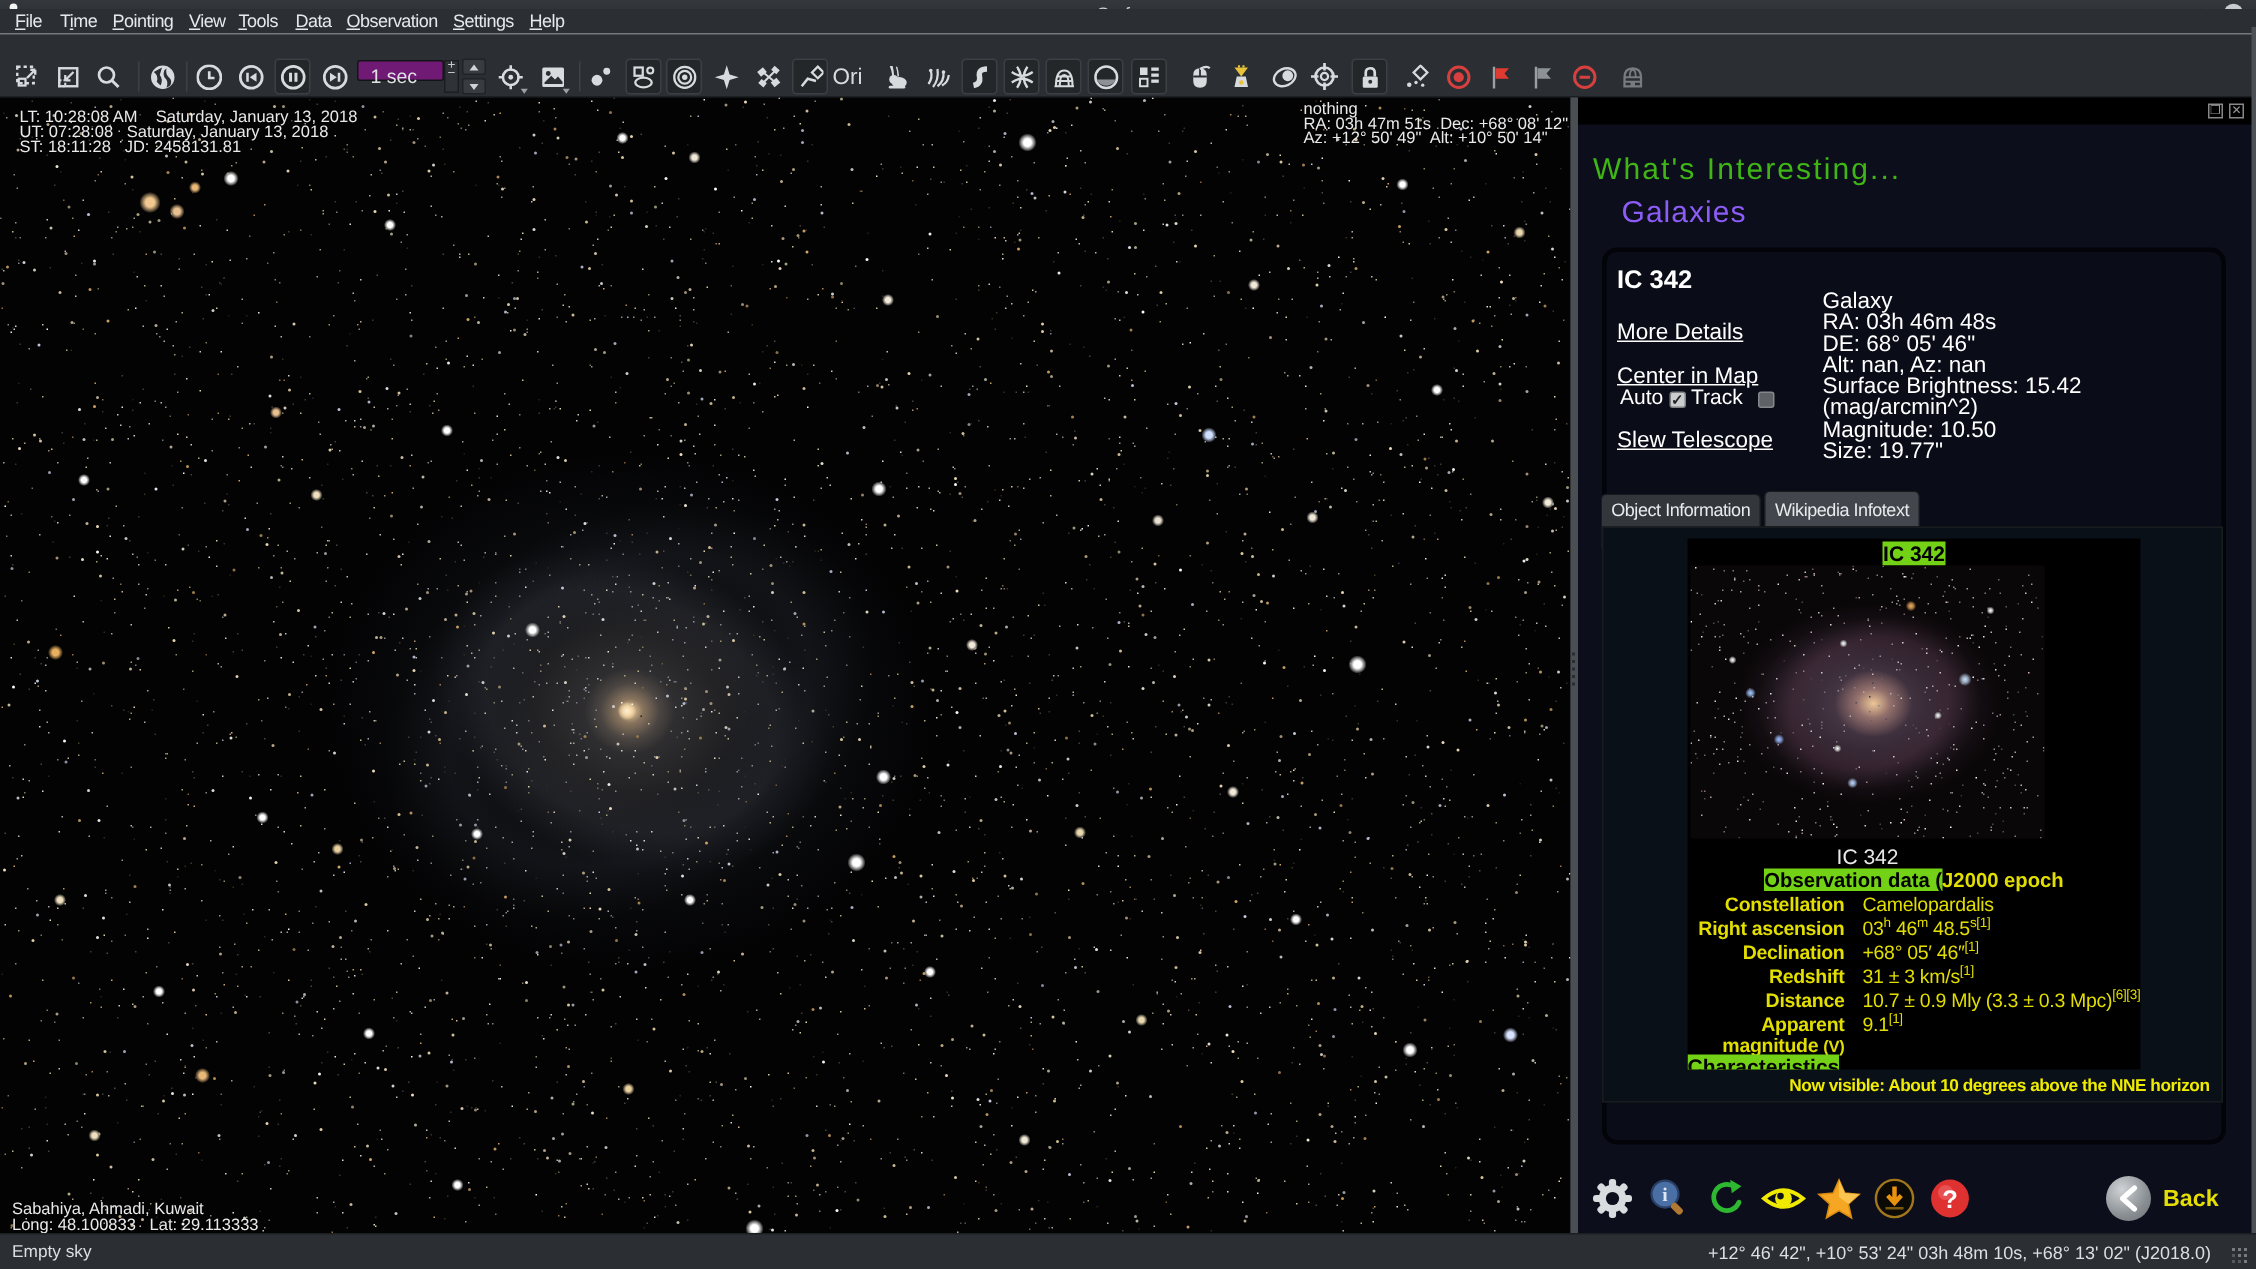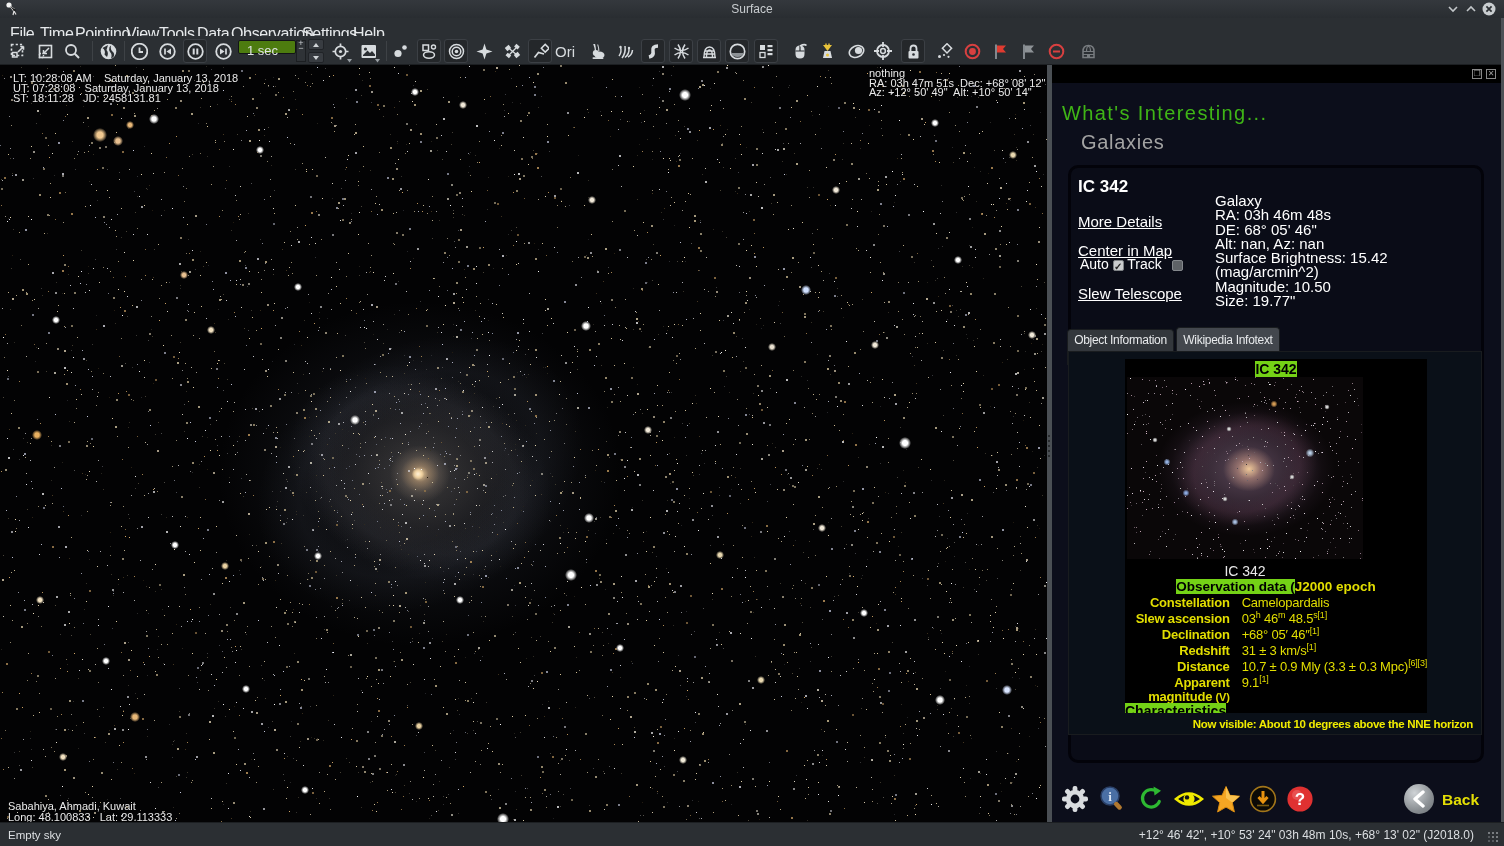--- a/index.html
+++ b/index.html
@@ -1,29 +1,29 @@
 <!DOCTYPE html>
 <html><head><meta charset="utf-8">
 <style>
 *{margin:0;padding:0;box-sizing:border-box}
 html,body{width:1504px;height:846px;overflow:hidden;background:#1a1d20;font-family:"Liberation Sans",sans-serif;-webkit-font-smoothing:antialiased}
 #app{position:relative;width:1504px;height:846px;background:#2b2f33}
 
 #titlebar{position:absolute;left:0;top:0;width:1504px;height:18px;background:linear-gradient(#34383d,#292d31);color:#c9cdd0;font-size:12px}
 #titlebar .t{position:absolute;left:0;right:0;top:2px;text-align:center}
 
-#menubar{position:absolute;left:0;top:24px;width:1504px;height:17px;background:#2b2f33;border-bottom:1px solid #75797d;color:#e6e9eb;font-size:16px;letter-spacing:-0.35px}
+#menubar{position:absolute;left:0;top:6px;width:1504px;height:17px;background:#2b2f33;border-bottom:1px solid #75797d;color:#e6e9eb;font-size:12px;letter-spacing:-0.35px}
 #menubar span{position:absolute;top:1px}
 #menubar u{text-decoration:underline}
 
 #toolbar{position:absolute;left:0;top:36px;width:1504px;height:29px;background:#2b2f33;border-bottom:1px solid #1c1f22}
 .tb{position:absolute;top:39px;width:24px;height:24px;display:flex;align-items:center;justify-content:center;color:#d7dbde}
 .tb.on{background:#24272a;border:1px solid #3c4045;border-radius:3px}
 .tsep{position:absolute;top:41px;width:1px;height:20px;background:#3e4246}
-#timebox{position:absolute;left:238px;top:40px;width:58px;height:14px;background:#4d7c0f;border:1px solid #121416;border-radius:2px;color:#dfe2e5;font-size:13px;line-height:20px;padding-left:8px}
+#timebox{position:absolute;left:238px;top:40px;width:58px;height:14px;background:#701a75;border:1px solid #121416;border-radius:2px;color:#dfe2e5;font-size:13px;line-height:20px;padding-left:8px}
 #spin{position:absolute;left:296px;top:40px;width:10px;height:22px;background:#2f3337;border:1px solid #1c1f22;color:#c8ccd0;font-size:9px;line-height:5px;text-align:center}
 #updown{position:absolute;left:308px;top:39px;width:16px;height:24px}
 #updown div{position:absolute;left:0;width:16px;height:11px;background:#383c41;border:1px solid #202327;border-radius:2px;color:#cfd3d6;font-size:7px;line-height:9px;text-align:center}
 
 #sky{position:absolute;left:0;top:65px;width:1047px;height:757px;background:#030304;overflow:hidden}
 #stars1{position:absolute;left:0;top:0;width:1px;height:1px;background:transparent;box-shadow:663px 154px 0 0 #38393e,
 148px 548px 0 0 #353430,
 118px 519px 0 0 #221e18,
 888px 428px 0 0 #2f2e2a,
 869px 60px 0 0 #27231b,
@@ -5115,21 +5115,21 @@
 #gal-mid{position:absolute;left:270px;top:279px;width:300px;height:260px;background:radial-gradient(ellipse 50% 50% at 50% 50%,rgba(165,155,145,0.26) 0%,rgba(128,124,128,0.12) 50%,rgba(0,0,0,0) 75%)}
 #gal-core{position:absolute;left:378px;top:369px;width:84px;height:80px;background:radial-gradient(ellipse 50% 50% at 50% 50%,rgba(250,216,162,0.95) 0%,rgba(220,180,134,0.5) 20%,rgba(165,144,124,0.22) 46%,rgba(0,0,0,0) 72%)}
 .skytext{position:absolute;color:#eaeaea;font-size:11px;line-height:10px;white-space:pre}
 
 #split{position:absolute;left:1047px;top:65px;width:5px;height:757px;background:#4a4f54}
 
 #panel{position:absolute;left:1052px;top:65px;width:450px;height:757px;background:#0c0e1b}
 #ptitle{position:absolute;left:0;top:0;width:450px;height:18px;background:#000}
 .pticon{position:absolute;top:4px;width:10px;height:10px;border:1px solid #888;color:#999;font-size:8px;line-height:8px;text-align:center}
 #wi-head{position:absolute;left:10px;top:37px;color:#3fb516;font-size:20px;letter-spacing:1.4px}
-#wi-sub{position:absolute;left:29px;top:66px;color:#a3a3a3;font-size:20px;letter-spacing:0.7px}
+#wi-sub{position:absolute;left:29px;top:66px;color:#8b5cf6;font-size:20px;letter-spacing:0.7px}
 #bigbox{position:absolute;left:16px;top:100px;width:416px;height:598px;background:#0a0c17;border:3px solid #03030a;border-radius:10px}
 #icname{position:absolute;left:7px;top:9px;color:#fff;font-size:17px;font-weight:bold}
 .link{position:absolute;left:7px;color:#fff;font-size:15px;text-decoration:underline}
 #autotrack{position:absolute;left:9px;top:88px;color:#fff;font-size:14px}
 .cb{display:inline-block;width:11px;height:11px;background:#caccce;border:1px solid #7e8285;border-radius:2px;vertical-align:-1px;color:#222;font-size:10px;line-height:11px;text-align:center;font-weight:bold}
 #details{position:absolute;left:144px;top:26px;color:#fff;font-size:15px;line-height:14.3px;white-space:pre}
 
 .tab{position:absolute;color:#e8eaec;font-size:12px;letter-spacing:-0.3px;text-align:center;border:1px solid #191c1f;border-bottom:0;border-radius:4px 4px 0 0}
 #tab1{left:-4px;top:161px;width:107px;height:36px;background:#33373c;line-height:20px}
 #tab2{left:105px;top:159px;width:104px;height:24px;background:#43474d;line-height:24px}
@@ -6085,21 +6085,21 @@
           </div>
           <div id="wk-cap">IC 342</div>
           <div id="wk-obs"><span class="ghl">Observation data (</span><span>J2000 epoch</span></div>
           <table id="obs">
             <tbody>
                 <tr>
                   <td class="l">Constellation</td>
                   <td>Camelopardalis</td>
                 </tr>
             <tr>
-                  <td class="l">Slew ascension</td>
+                  <td class="l">Right ascension</td>
                   <td>03<sup>h</sup> 46<sup>m</sup> 48.5<sup>s[1]</sup></td>
                 </tr>
             <tr>
                   <td class="l">Declination</td>
                   <td>+68° 05′ 46″<sup>[1]</sup></td>
                 </tr>
             <tr>
                   <td class="l">Redshift</td>
                   <td>31 ± 3 km/s<sup>[1]</sup></td>
                 </tr>

